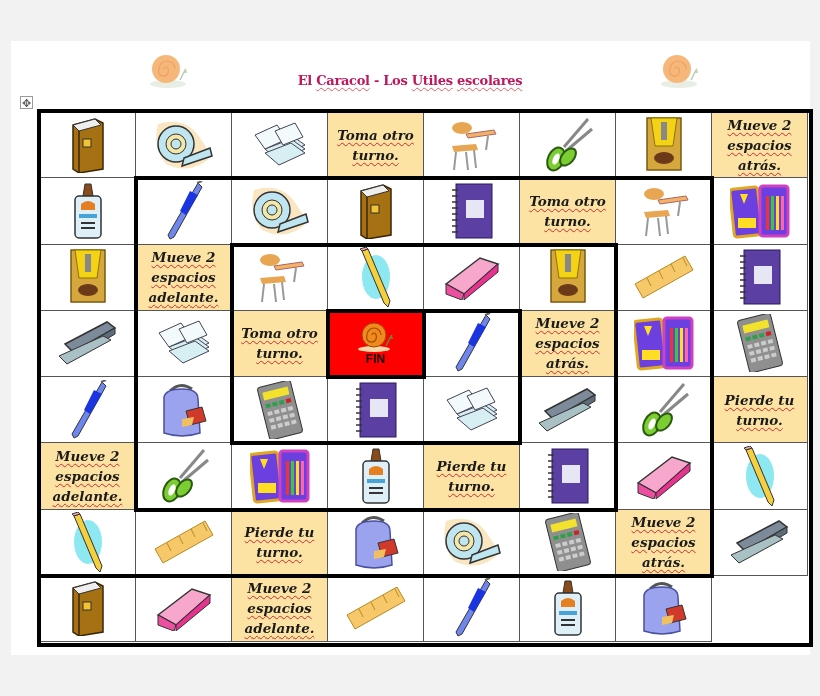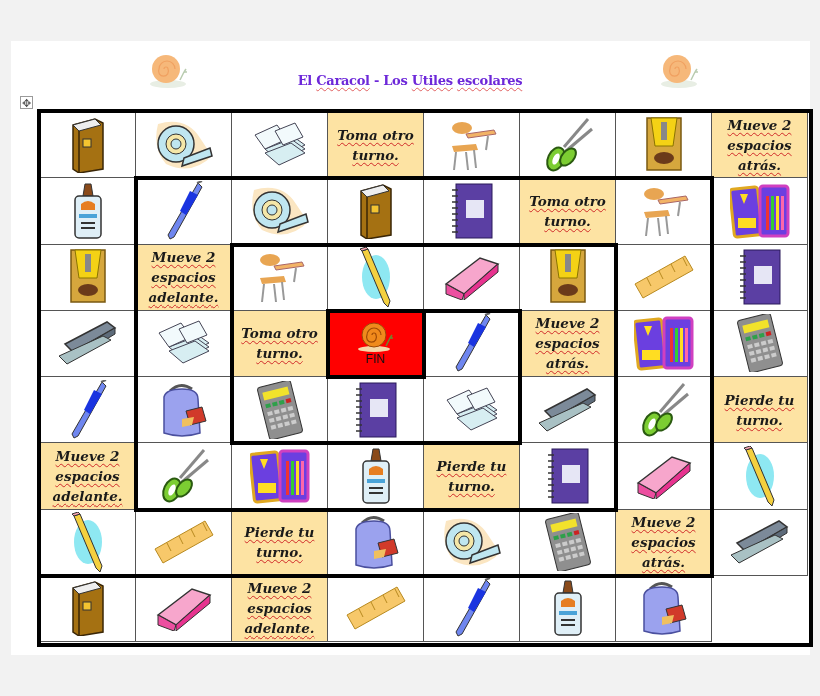--- a/index.html
+++ b/index.html
@@ -1,29 +1,29 @@
 <!DOCTYPE html>
 <html><head>
 <meta charset="utf-8">
 <style>
   html,body{margin:0;padding:0;}
   body{width:820px;height:696px;background:#f2f2f2;position:relative;overflow:hidden;font-family:"DejaVu Serif",serif;}
   .page{position:absolute;left:11px;top:41px;width:799px;height:614px;background:#ffffff;}
-  .title{position:absolute;left:0;width:820px;top:73px;text-align:center;font-family:"DejaVu Serif",serif;font-size:13px;font-weight:bold;color:#6d28d9;letter-spacing:-0.3px;}
+  .title{position:absolute;left:0;width:820px;top:73px;text-align:center;font-family:"DejaVu Serif",serif;font-size:13px;font-weight:bold;color:#be185d;letter-spacing:-0.3px;}
   .title .sq{text-decoration:underline wavy #e06060;text-decoration-thickness:1px;text-underline-offset:2px;}
   .snail{position:absolute;width:46px;height:40px;}
   .move-handle{position:absolute;left:20px;top:96px;width:13px;height:13px;border:1px solid #9a9a9a;background:#fff;font-size:11px;line-height:13px;text-align:center;color:#555;cursor:move;box-sizing:border-box;}
   .board{position:absolute;left:40px;top:112px;width:768px;height:530px;}
   .grid{position:absolute;left:0;top:0;width:768px;height:530px;display:grid;grid-template-columns:repeat(8,96px);grid-template-rows:repeat(8,66.25px);}
   .cell{box-sizing:border-box;border-right:1px solid #555;border-bottom:1px solid #555;background:#fff;display:flex;align-items:center;justify-content:center;position:relative;overflow:hidden;}
   .cell.text{background:#fde3a3;}
   .cell.text span{font-family:"DejaVu Serif",serif;font-style:italic;font-weight:bold;font-size:13.5px;line-height:20px;text-align:center;color:#1a1a1a;text-decoration:underline wavy #d02a2a;text-decoration-thickness:1px;text-underline-offset:2px;padding:0 4px;}
   .cell.start{background:#6aa84f;flex-direction:column;}
   .cell.finish{background:#ff0000;flex-direction:column;}
-  .cell.start .lbl,.cell.finish .lbl{font-family:"Liberation Sans",sans-serif;font-weight:normal;font-size:12px;color:#111;margin-top:-2px;text-align:center;}
+  .cell.start .lbl,.cell.finish .lbl{font-family:"Liberation Sans",sans-serif;font-weight:bold;font-size:12px;color:#111;margin-top:-2px;text-align:center;}
   .thick{position:absolute;background:#000;}
   .frame{position:absolute;left:-3px;top:-3px;width:768px;height:530px;border:4px solid #000;pointer-events:none;}
   svg{display:block;}
 </style>
 </head>
 <body>
 
 <div class="page"></div>
 
 <svg class="snail" style="left:146px;top:50px" viewBox="0 0 46 40">

